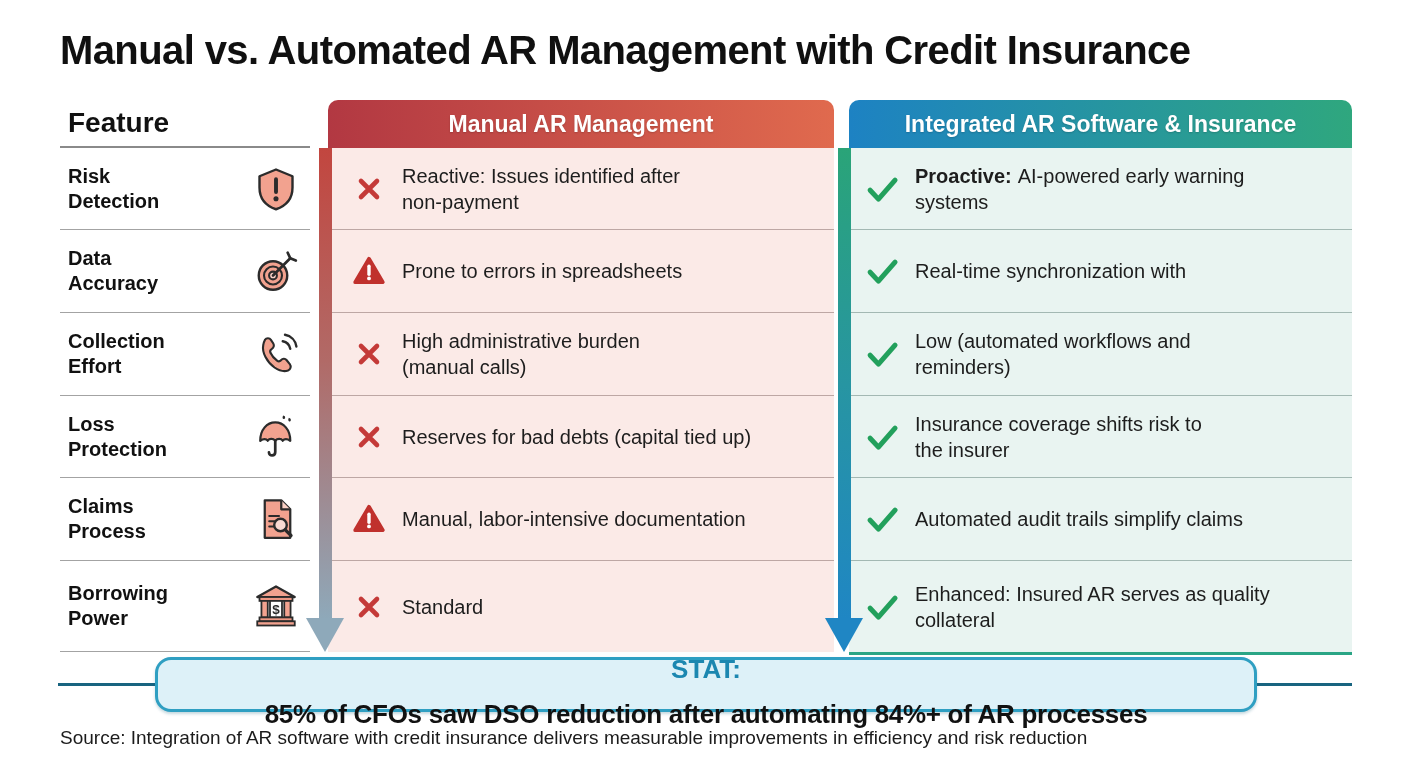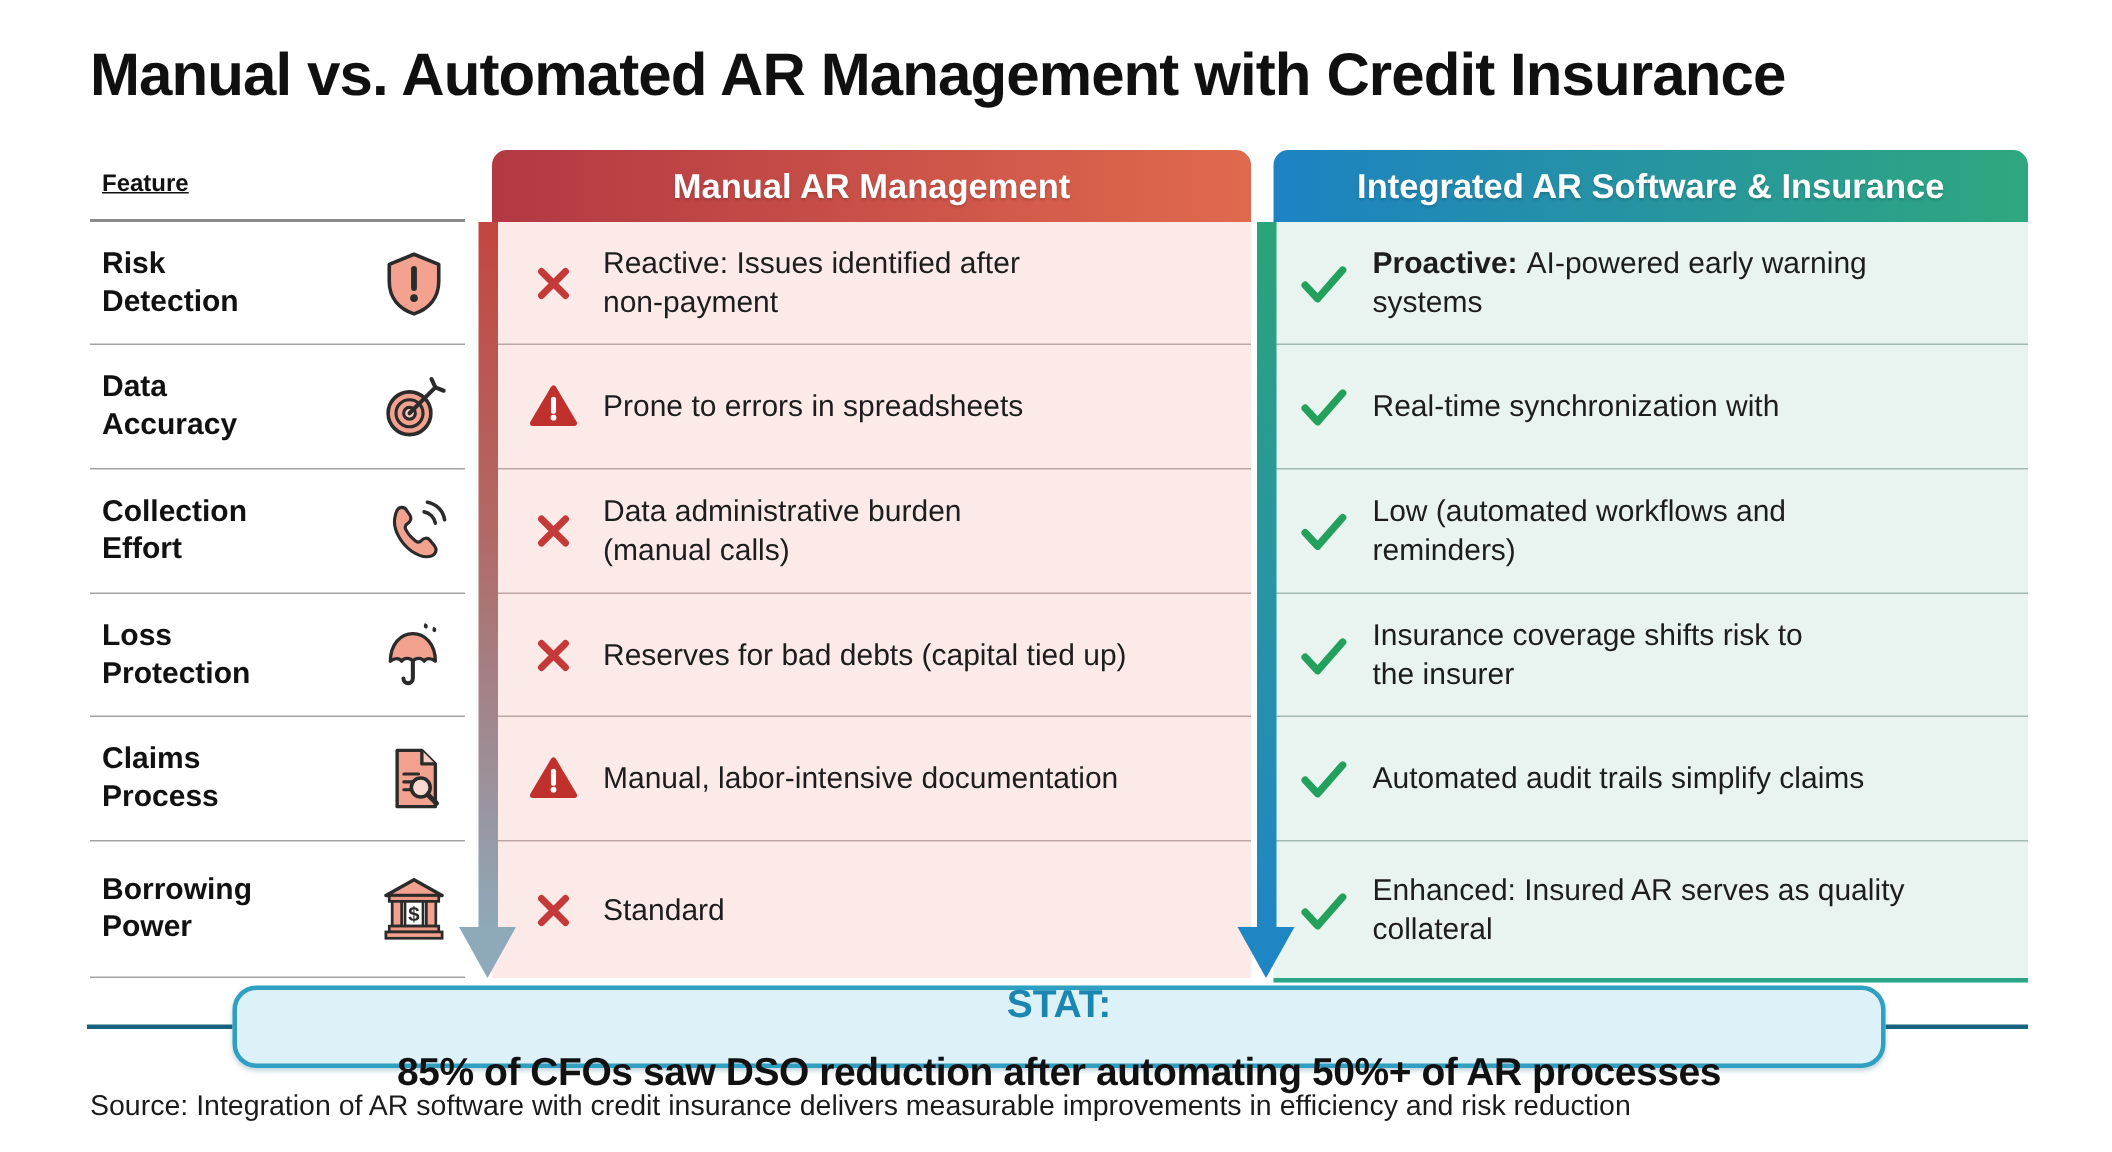--- a/index.html
+++ b/index.html
@@ -7,22 +7,22 @@
   body { font-family:"Liberation Sans", sans-serif; }
   .canvas { position:relative; width:1408px; height:768px; background:#fff; overflow:hidden; }
 
   
   .title { position:absolute; left:60px; top:28px; font-size:40px; color:#101010;
            letter-spacing:-0.6px; font-weight:600; white-space:nowrap; }
   .title .emph { font-weight:800; }
 
   
   .feature-header { position:absolute; left:60px; top:100px; width:250px; height:48px;
-                    display:flex; align-items:center; font-size:16px; font-weight:800; color:#111;
-                    border-bottom:2px solid #8a8a8a; padding-left:8px;text-decoration:underline; }
+                    display:flex; align-items:center; font-size:28px; font-weight:800; color:#111;
+                    border-bottom:2px solid #8a8a8a; padding-left:8px; }
   .col-header { position:absolute; top:100px; height:48px; display:flex; align-items:center;
                 justify-content:center; color:#fff; font-size:23px; font-weight:800;
                 border-radius:10px 10px 0 0; text-shadow:0 1px 2px rgba(0,0,0,.18); }
   .manual-header { left:328px; width:506px; background:linear-gradient(90deg,#b23842,#e06a4e); }
   .integrated-header { left:849px; width:503px; background:linear-gradient(90deg,#1d82c3,#2fa77e); }
 
   
   .col { position:absolute; top:148px; display:flex; flex-direction:column; }
   .feature-col { left:60px; width:250px; }
   .manual-col { left:328px; width:506px; background:#fbeae7; }
@@ -188,21 +188,21 @@
           <span class="line"></span>
         </div>
     </div>
     <div class="row h3">
       <div class="marker">
           <svg viewBox="0 0 32 32" width="32" height="32">
             <path d="M8 8 L24 24 M24 8 L8 24" stroke="#c43a38" stroke-width="4.6" stroke-linecap="round"></path>
           </svg>
         </div>
       <div class="cell-text">
-          <span class="line">Data administrative burden</span>
+          <span class="line">High administrative burden</span>
           <span class="line">(manual calls)</span>
         </div>
     </div>
     <div class="row h4">
       <div class="marker">
           <svg viewBox="0 0 32 32" width="32" height="32">
             <path d="M8 8 L24 24 M24 8 L8 24" stroke="#c43a38" stroke-width="4.6" stroke-linecap="round"></path>
           </svg>
         </div>
       <div class="cell-text">
@@ -313,18 +313,18 @@
   <div class="stat-line right"></div>
   <div class="stat-box">
     <svg class="stat-icon" viewBox="0 0 32 32">
       <rect x="4" y="20" width="5" height="10" fill="#1f93ad"></rect>
       <rect x="11" y="16" width="5" height="14" fill="#1f93ad"></rect>
       <rect x="18" y="11.5" width="5" height="18.5" fill="#1f93ad"></rect>
       <path d="M4 14 L10.5 7.5 L15.5 10.5 L25 2.8" fill="none" stroke="#1f93ad" stroke-width="2.4" stroke-linecap="round" stroke-linejoin="round"></path>
       <path d="M19.8 2.2 L25.8 2.2 L25.8 8.2" fill="none" stroke="#1f93ad" stroke-width="2.4" stroke-linecap="round" stroke-linejoin="round"></path>
     </svg>
     <span class="stat-label">STAT:</span>
-    <span class="stat-text">85% of CFOs saw DSO reduction after automating 50%+ of AR processes</span>
+    <span class="stat-text">85% of CFOs saw DSO reduction after automating 84%+ of AR processes</span>
   </div>
 
   <div class="source-note">Source: Integration of AR software with credit insurance delivers measurable improvements in efficiency and risk reduction</div>
 
 </div>
 
 </body></html>

